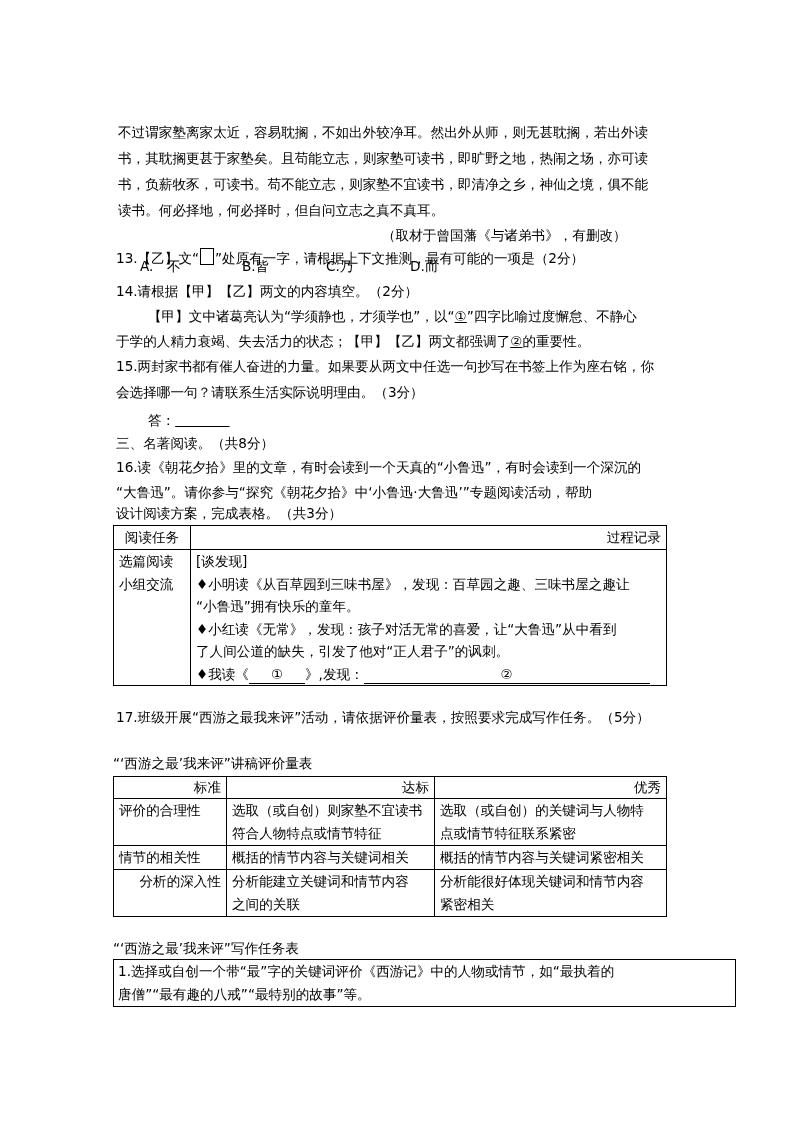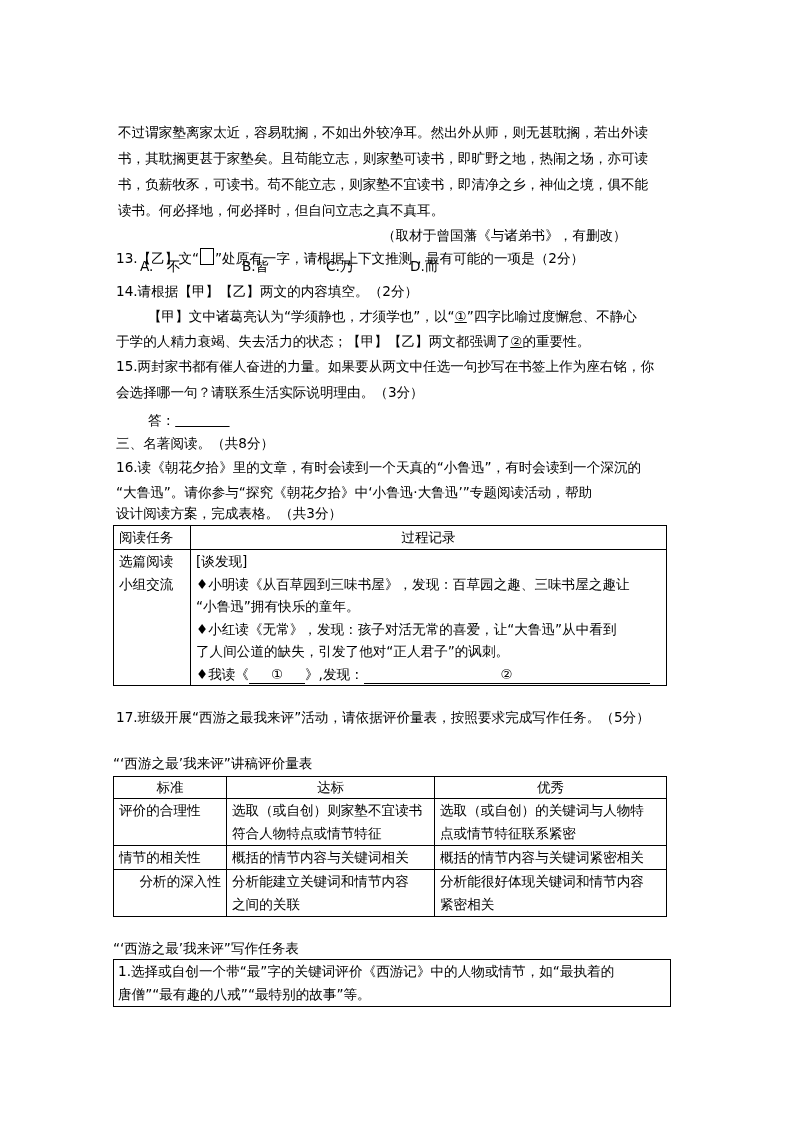--- a/index.html
+++ b/index.html
@@ -3,21 +3,21 @@
 <meta charset="utf-8">
 <style>
   html, body { margin:0; padding:0; background:#ffffff; }
   body { width:794px; height:1123px; position:relative; overflow:hidden;
          font-family:"DejaVu Sans", sans-serif; color:#000; font-size:13.6px; }
   .ln { position:absolute; left:118px; white-space:nowrap; line-height:20px; height:22px; }
   .u { text-decoration:underline; }
   .box { display:inline-block; width:12px; height:15px; border:1px solid #000; vertical-align:-2px; margin:0 1px; }
   table { position:absolute; border-collapse:collapse; font-size:13.6px; }
   td, th { border:1px solid #000; font-weight:normal; vertical-align:top; padding:0 5px; line-height:23px; }
-  th { text-align:center; }
+  th { text-align:right; }
   .blank { display:inline-block; border-bottom:1px solid #000; text-align:center; line-height:17px; }
   .center { position:absolute; left:113px; width:557px; text-align:left; white-space:nowrap; }
 </style>
 </head>
 <body>
 
 <div>
   <div class="ln" style="top:122px">不过谓家塾离家太近，容易耽搁，不如出外较净耳。然出外从师，则无甚耽搁，若出外读</div>
   <div class="ln" style="top:148px">书，其耽搁更甚于家塾矣。且苟能立志，则家塾可读书，即旷野之地，热闹之场，亦可读</div>
   <div class="ln" style="top:174px">书，负薪牧豕，可读书。苟不能立志，则家塾不宜读书，即清净之乡，神仙之境，俱不能</div>
@@ -48,21 +48,21 @@
 
 <div class="ln" style="top:433px; left:116px">三、名著阅读。（共8分）</div>
 
 <div class="ln" style="top:457px; left:116px">16.读《朝花夕拾》里的文章，有时会读到一个天真的“小鲁迅”，有时会读到一个深沉的</div>
 <div class="ln" style="top:482px; left:116px">“大鲁迅”。请你参与“探究《朝花夕拾》中‘小鲁迅·大鲁迅’”专题阅读活动，帮助</div>
 <div class="ln" style="top:503px; left:116px">设计阅读方案，完成表格。（共3分）</div>
 
 <table style="left:113px; top:525px; width:554px;">
   <tbody>
       <tr>
-    <td style="width:66px; text-align:left">阅读任务</td>
+    <td style="width:66px; text-align:center">阅读任务</td>
     <th>过程记录</th>
   </tr>
   <tr>
     <td>
       <div>选篇阅读</div>
       <div>小组交流</div>
     </td>
     <td style="line-height:22.5px">
       <div>[谈发现]</div>
       <div>♦小明读《从百草园到三味书屋》，发现：百草园之趣、三味书屋之趣让</div>
@@ -112,21 +112,21 @@
     <td>
           <div>分析能很好体现关键词和情节内容</div>
           <div>紧密相关</div>
         </td>
   </tr>
 </tbody>
   </table>
 
 <div class="center" style="top:938px; line-height:20px">“‘西游之最’我来评”写作任务表</div>
 
-<table style="left:113px; top:959px; width:558px;border-radius:23px;">
+<table style="left:113px; top:959px; width:623px;border-radius:23px;">
   <tbody>
       <tr>
     <td style="padding:0 4px; line-height:23px">
       <div>1.选择或自创一个带“最”字的关键词评价《西游记》中的人物或情节，如“最执着的</div>
       <div>唐僧”“最有趣的八戒”“最特别的故事”等。</div>
     </td>
   </tr>
 </tbody>
   </table>
 

